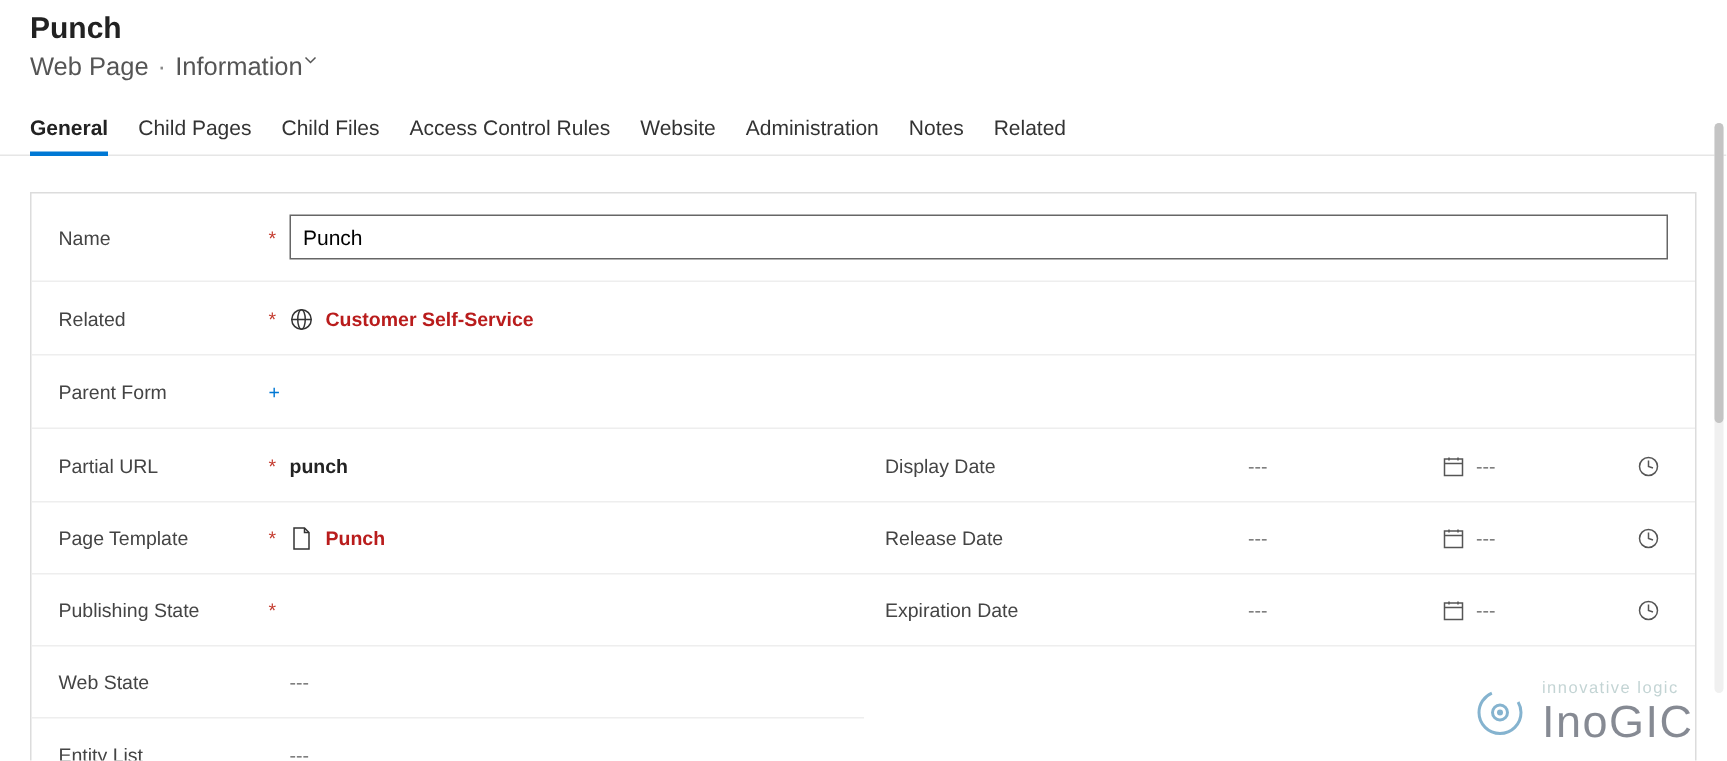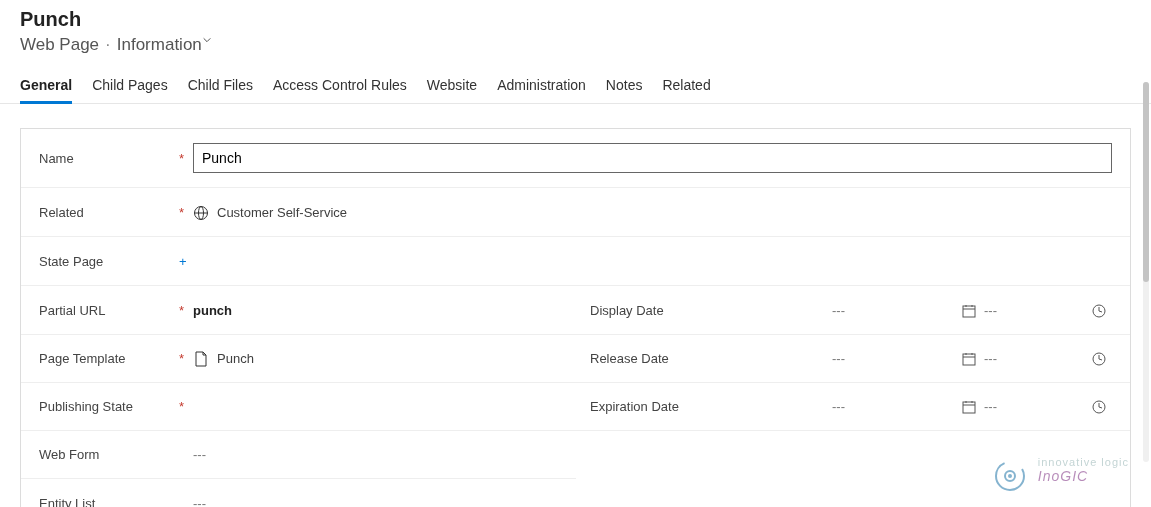--- a/index.html
+++ b/index.html
@@ -84,21 +84,21 @@
       color: #222;
     }
     .text-input {
       width: 100%;
       border: 1px solid #666;
       padding: 6px 8px;
       font-size: 14px;
       font-family: inherit;
       outline: none;
     }
-    .link-val { color: #404040; font-weight: 400; text-align: right; }
+    .link-val { color: #b91c1c; font-weight: 700; text-align: right; }
     .plain-val { color: #222; font-weight: 600; }
     .empty-val { color: #777; }
     .icon { width: 16px; height: 16px; flex-shrink: 0; display: inline-flex; align-items: center; justify-content: center; }
     .date-slot, .time-slot {
       display: flex;
       align-items: center;
       gap: 8px;
       color: #777;
     }
     .date-slot .icon, .time-slot .icon { width: 14px; height: 14px; }
@@ -111,27 +111,28 @@
     .name-row .field { padding-top: 14px; padding-bottom: 14px; }
     .name-row .field-value { margin-left: 0; }
     .name-row .text-input { margin-left: 0; }
     
     .watermark {
       position: absolute;
       right: 22px;
       bottom: 8px;
       opacity: 0.5;
       display: flex;
+      align-items: center;
       gap: 8px;
       pointer-events: none;
       color: #0d6aa1;
     }
     .watermark .wm-logo svg { width: 40px; height: 40px; }
     .watermark .wm-text .t1 { font-size: 11px; color: #8aa; letter-spacing: 1px; }
-    .watermark .wm-text .t2 { font-size: 14px; font-weight: 400; color: #701a75; font-style: italic; letter-spacing: 1px; }
+    .watermark .wm-text .t2 { font-size: 30px; font-weight: 400; color: #0f172a; letter-spacing: 1px; }
     .scrollbar {
       position: absolute;
       right: 2px;
       top: 82px;
       width: 6px;
       height: 380px;
       background: #f0f0f0;
       border-radius: 3px;
     }
     .scrollbar-thumb {
@@ -193,21 +194,21 @@
               <line x1="1.5" y1="8" x2="14.5" y2="8" stroke="#333" stroke-width="1"></line>
             </svg>
         </span>
         <span class="link-val">Customer Self-Service</span>
       </div>
     </div>
   </div>
 
   <div class="form-row">
     <div class="field">
-      <div class="field-label">State Page</div>
+      <div class="field-label">Parent Form</div>
       <div class="req blue">+</div>
     </div>
   </div>
 
   <div class="two-col">
     <div class="field left-col">
       <div class="field-label">Partial URL</div>
       <div class="req red">*</div>
       <div class="field-value">
         <span class="plain-val">punch</span>
@@ -317,21 +318,21 @@
                 <path d="M7 3 V7 L10 8" fill="none" stroke="#555" stroke-width="1"></path>
               </svg>
           </span>
         </div>
       </div>
     </div>
   </div>
 
   <div class="two-col">
     <div class="field left-col" style="max-width:50%;">
-      <div class="field-label">Web Form</div>
+      <div class="field-label">Web State</div>
       <div class="req"></div>
       <div class="field-value">
         <span class="empty-val">---</span>
       </div>
     </div>
     <div style="flex:1;"></div>
   </div>
 
   <div class="two-col">
     <div class="field left-col" style="max-width:50%; border-bottom:none;">

